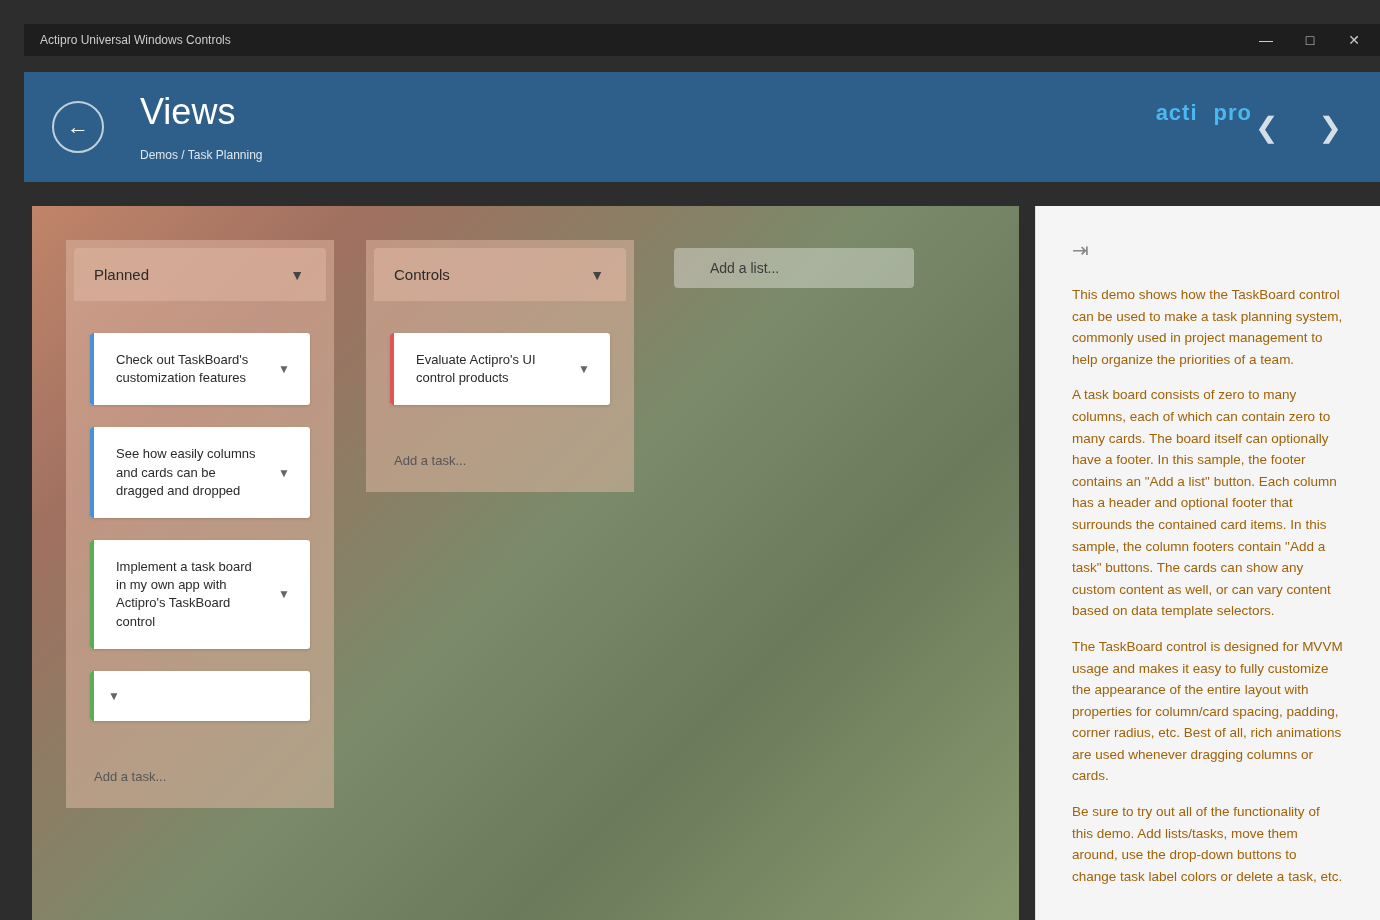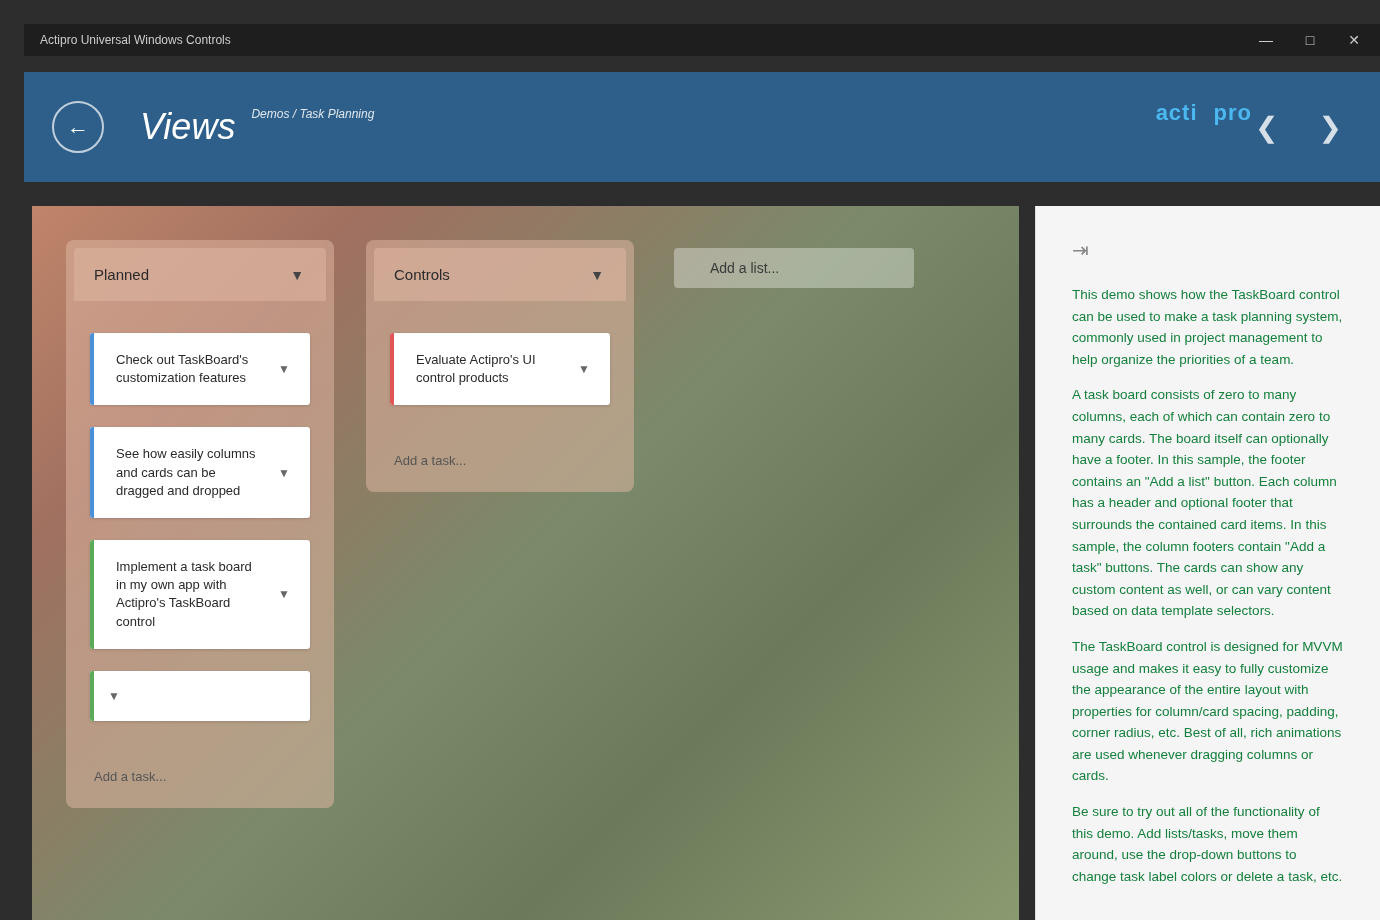--- a/index.html
+++ b/index.html
@@ -62,22 +62,21 @@
       cursor: pointer;
       margin-right: 20px;
       flex-shrink: 0;
     }
     .back-arrow {
       color: #fff;
       font-size: 22px;
     }
     .header-text {
       display: flex;
-      flex-direction: row;
-      font-style: italic;
+      flex-direction: column;
     }
     .header-title {
       color: #fff;
       font-size: 36px;
       font-weight: 300;
       line-height: 1.1;
     }
     .header-subtitle {
       color: rgba(255,255,255,0.85);
       font-size: 12px;
@@ -129,21 +128,21 @@
     }
     .board-columns {
       display: flex;
       gap: 16px;
       align-items: flex-start;
     }
 
     
     .task-column {
       background: rgba(220, 180, 160, 0.55);
-      border-radius: 8px;
+      border-radius: 0;
       width: 268px;
       flex-shrink: 0;
       display: flex;
       flex-direction: column;
       justify-content: center;
     }
     .column-header {
       display: flex;
       align-items: center;
       justify-content: space-between;
@@ -248,21 +247,21 @@
     .sidebar-icon-row {
       display: flex;
       margin-bottom: 14px;
     }
     .sidebar-icon {
       color: #888;
       font-size: 20px;
     }
     .sidebar-text {
       font-size: 13.5px;
-      color: #15803d;
+      color: #a16207;
       line-height: 1.6;
     }
     .sidebar-text p {
       margin-bottom: 14px;
     }
     .sidebar-text p:last-child {
       margin-bottom: 0;
     }
   </style>
 </head>

